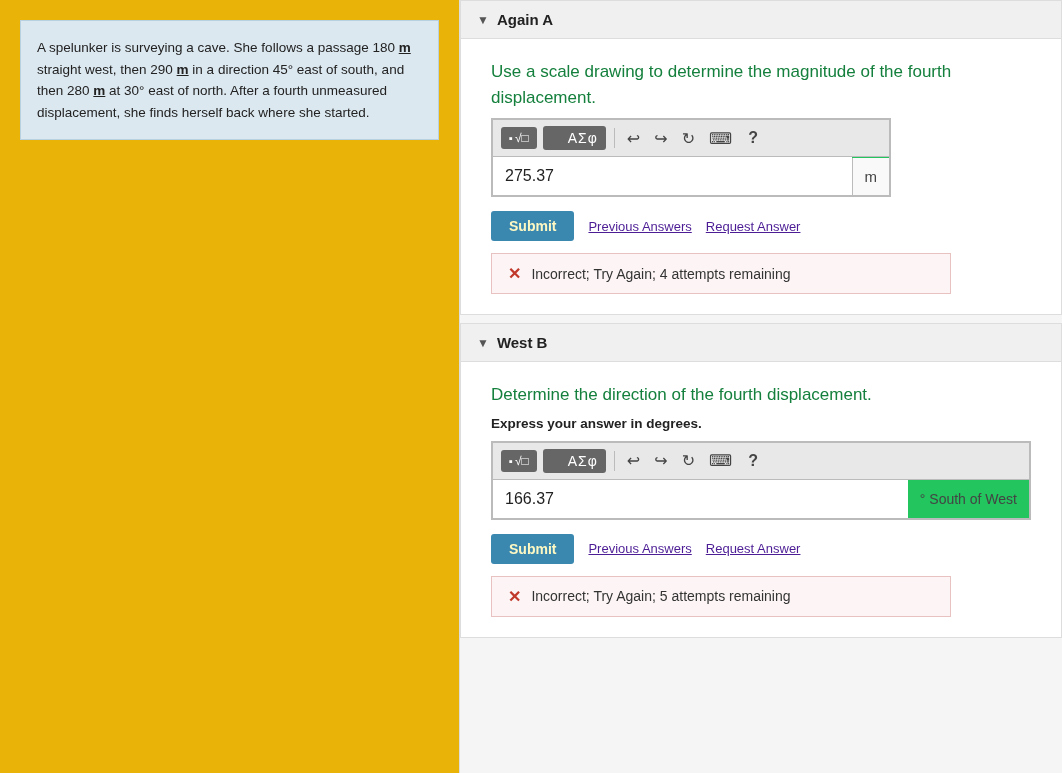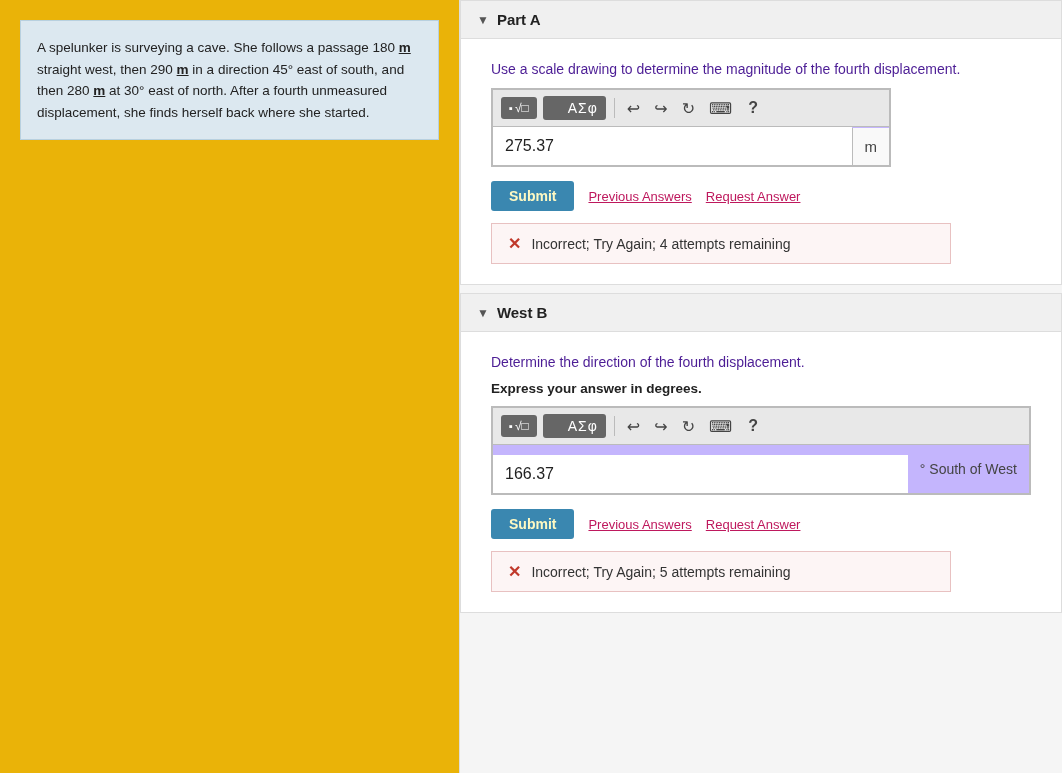--- a/index.html
+++ b/index.html
@@ -63,22 +63,22 @@
       font-weight: bold;
       font-size: 15px;
       color: #222;
     }
 
     .part-body {
       padding: 20px 30px 20px 30px;
     }
 
     .question-text {
-      font-size: 14px;
-      color: #4c1d95;
+      font-size: 17px;
+      color: #15803d;
       margin-bottom: 8px;
       line-height: 1.5;
     }
     .express-label {
       font-weight: bold;
       font-size: 13.5px;
       margin-bottom: 10px;
       color: #222;
     }
 
@@ -131,21 +131,21 @@
       height: 20px;
       background: #bbb;
       margin: 0 2px;
     }
 
     
     .answer-input-row {
       display: flex;
       align-items: center;
       border: 1px solid #bbb;
-      background: #c4b5fd;
+      background: #22c55e;
     }
     .answer-input {
       flex: 1;
       border: none;
       outline: none;
       padding: 10px 12px;
       font-size: 16px;
       color: #222;
     }
     .answer-unit {
@@ -181,21 +181,21 @@
       border: none;
       border-radius: 3px;
       padding: 7px 18px;
       font-size: 14px;
       font-weight: bold;
       cursor: pointer;
     }
     .link-btn {
       background: none;
       border: none;
-      color: #be185d;
+      color: #4c1d95;
       cursor: pointer;
       font-size: 13px;
       text-decoration: underline;
       padding: 0;
     }
 
     
     .error-box {
       border: 1px solid #e8c1c1;
       background: #fdf5f5;
@@ -212,21 +212,20 @@
       font-size: 16px;
       font-weight: bold;
     }
     .answer-input-wide {
       flex: 1;
       border: none;
       outline: none;
       padding: 10px 12px;
       font-size: 16px;
       color: #222;
-      margin-top: 10px;
     }
     .answer-unit-right {
       padding: 10px 12px;
       font-size: 14px;
       color: #444;
       white-space: nowrap;
     }
   </style>
 </head>
 <body>
@@ -237,21 +236,21 @@
       A spelunker is surveying a cave. She follows a passage 180 <u>m</u> straight west, then 290 <u>m</u> in a direction 45° east of south, and then 280 <u>m</u> at 30° east of north. After a fourth unmeasured displacement, she finds herself back where she started.
     </span>
   </div>
 </div>
 
 <div class="right-panel">
 
   <div class="part-section">
     <div class="part-header">
       <span class="chevron">▼</span>
-      <span class="part-label">Part A</span>
+      <span class="part-label">Again A</span>
     </div>
     <div class="part-body">
       <p class="question-text">Use a scale drawing to determine the magnitude of the fourth displacement.</p>
 
       <div class="input-container">
 
         <div class="math-toolbar">
           <button class="toolbar-btn">
             <span style="font-size:11px;">▪</span>
               <span style="font-size:12px;">√□</span>

